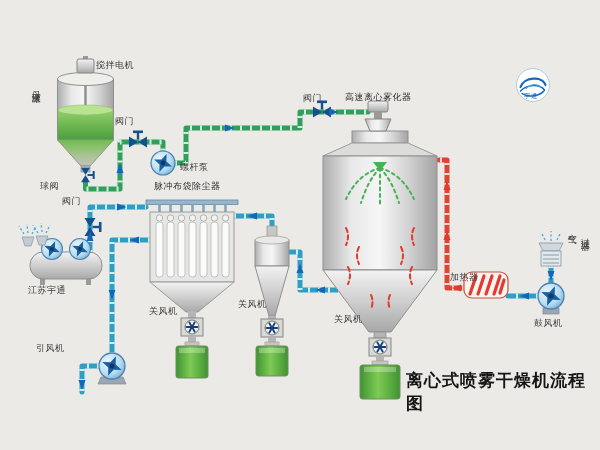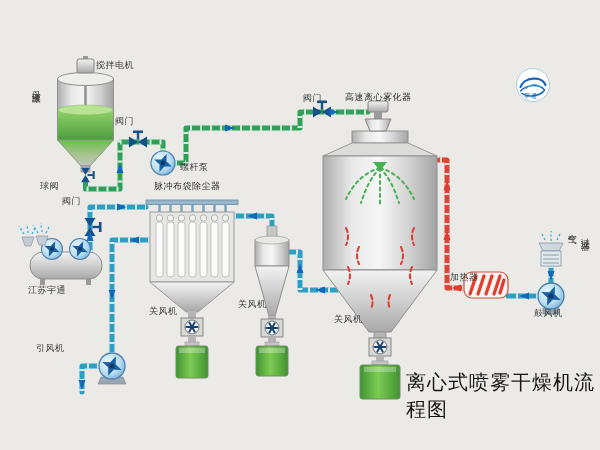--- a/index.html
+++ b/index.html
@@ -10,21 +10,21 @@
   }
   .stage svg{position:absolute;left:0;top:0;}
   .lbl{
     position:absolute;font-size:9px;color:#3c3c3c;line-height:1.15;
     white-space:nowrap;letter-spacing:.5px;
   }
   .lbl-bold{font-weight:normal;color:#2e2e2e;}
   .lbl-v{writing-mode:vertical-rl;text-orientation:upright;letter-spacing:2px;}
   .brand{font-size:13.5px;font-weight:bold;color:var(--brand-green);letter-spacing:2.5px;}
   .badge{font-size:6px;color:#1565c0;letter-spacing:1px;}
-  .diagram-title{font-size:20px;font-weight:normal;color:#151515;letter-spacing:1px;}
+  .diagram-title{font-size:17px;font-weight:bold;color:#151515;letter-spacing:1px;}
 
   
   .pipe{fill:none;stroke-linejoin:round;stroke-linecap:round;}
   .pL{stroke:var(--pipe-liquid);stroke-width:5;}
   .pA{stroke:var(--pipe-air);stroke-width:5;}
   .pH{stroke:var(--pipe-hot);stroke-width:5;}
   .tick{fill:none;stroke:#fff;stroke-width:5;stroke-dasharray:2 8;opacity:.8;stroke-linecap:butt;stroke-linejoin:round;}
   .valve{fill:#14518c;}
   .arrB{fill:var(--arrow-blue);}
   .arrR{fill:var(--arrow-red);}
@@ -331,18 +331,18 @@
 <div class="lbl lbl-bold" style="left:154px;top:181px">脉冲布袋除尘器</div>
 <div class="lbl" style="left:62px;top:196px">阀门</div>
 <div class="lbl" style="left:28px;top:285px">江苏宇通</div>
 <div class="lbl" style="left:36px;top:343px">引风机</div>
 <div class="lbl" style="left:149px;top:306px">关风机</div>
 <div class="lbl" style="left:238px;top:299px">关风机</div>
 <div class="lbl" style="left:334px;top:314px">关风机</div>
 <div class="lbl" style="left:450px;top:272px">加热器</div>
 <div class="lbl lbl-v" style="left:567px;top:226px">空气</div>
 <div class="lbl lbl-v" style="left:580px;top:231px">过滤器</div>
-<div class="lbl" style="left:534px;top:308px">鼓风机</div>
+<div class="lbl" style="left:534px;top:318px">鼓风机</div>
 
 <div class="badge" style="position:absolute;left:524px;top:92px">宇通</div>
 <div class="diagram-title" style="position:absolute;left:406px;top:369px">离心式喷雾干燥机流程图</div>
 
 </div>
 
 </body></html>

